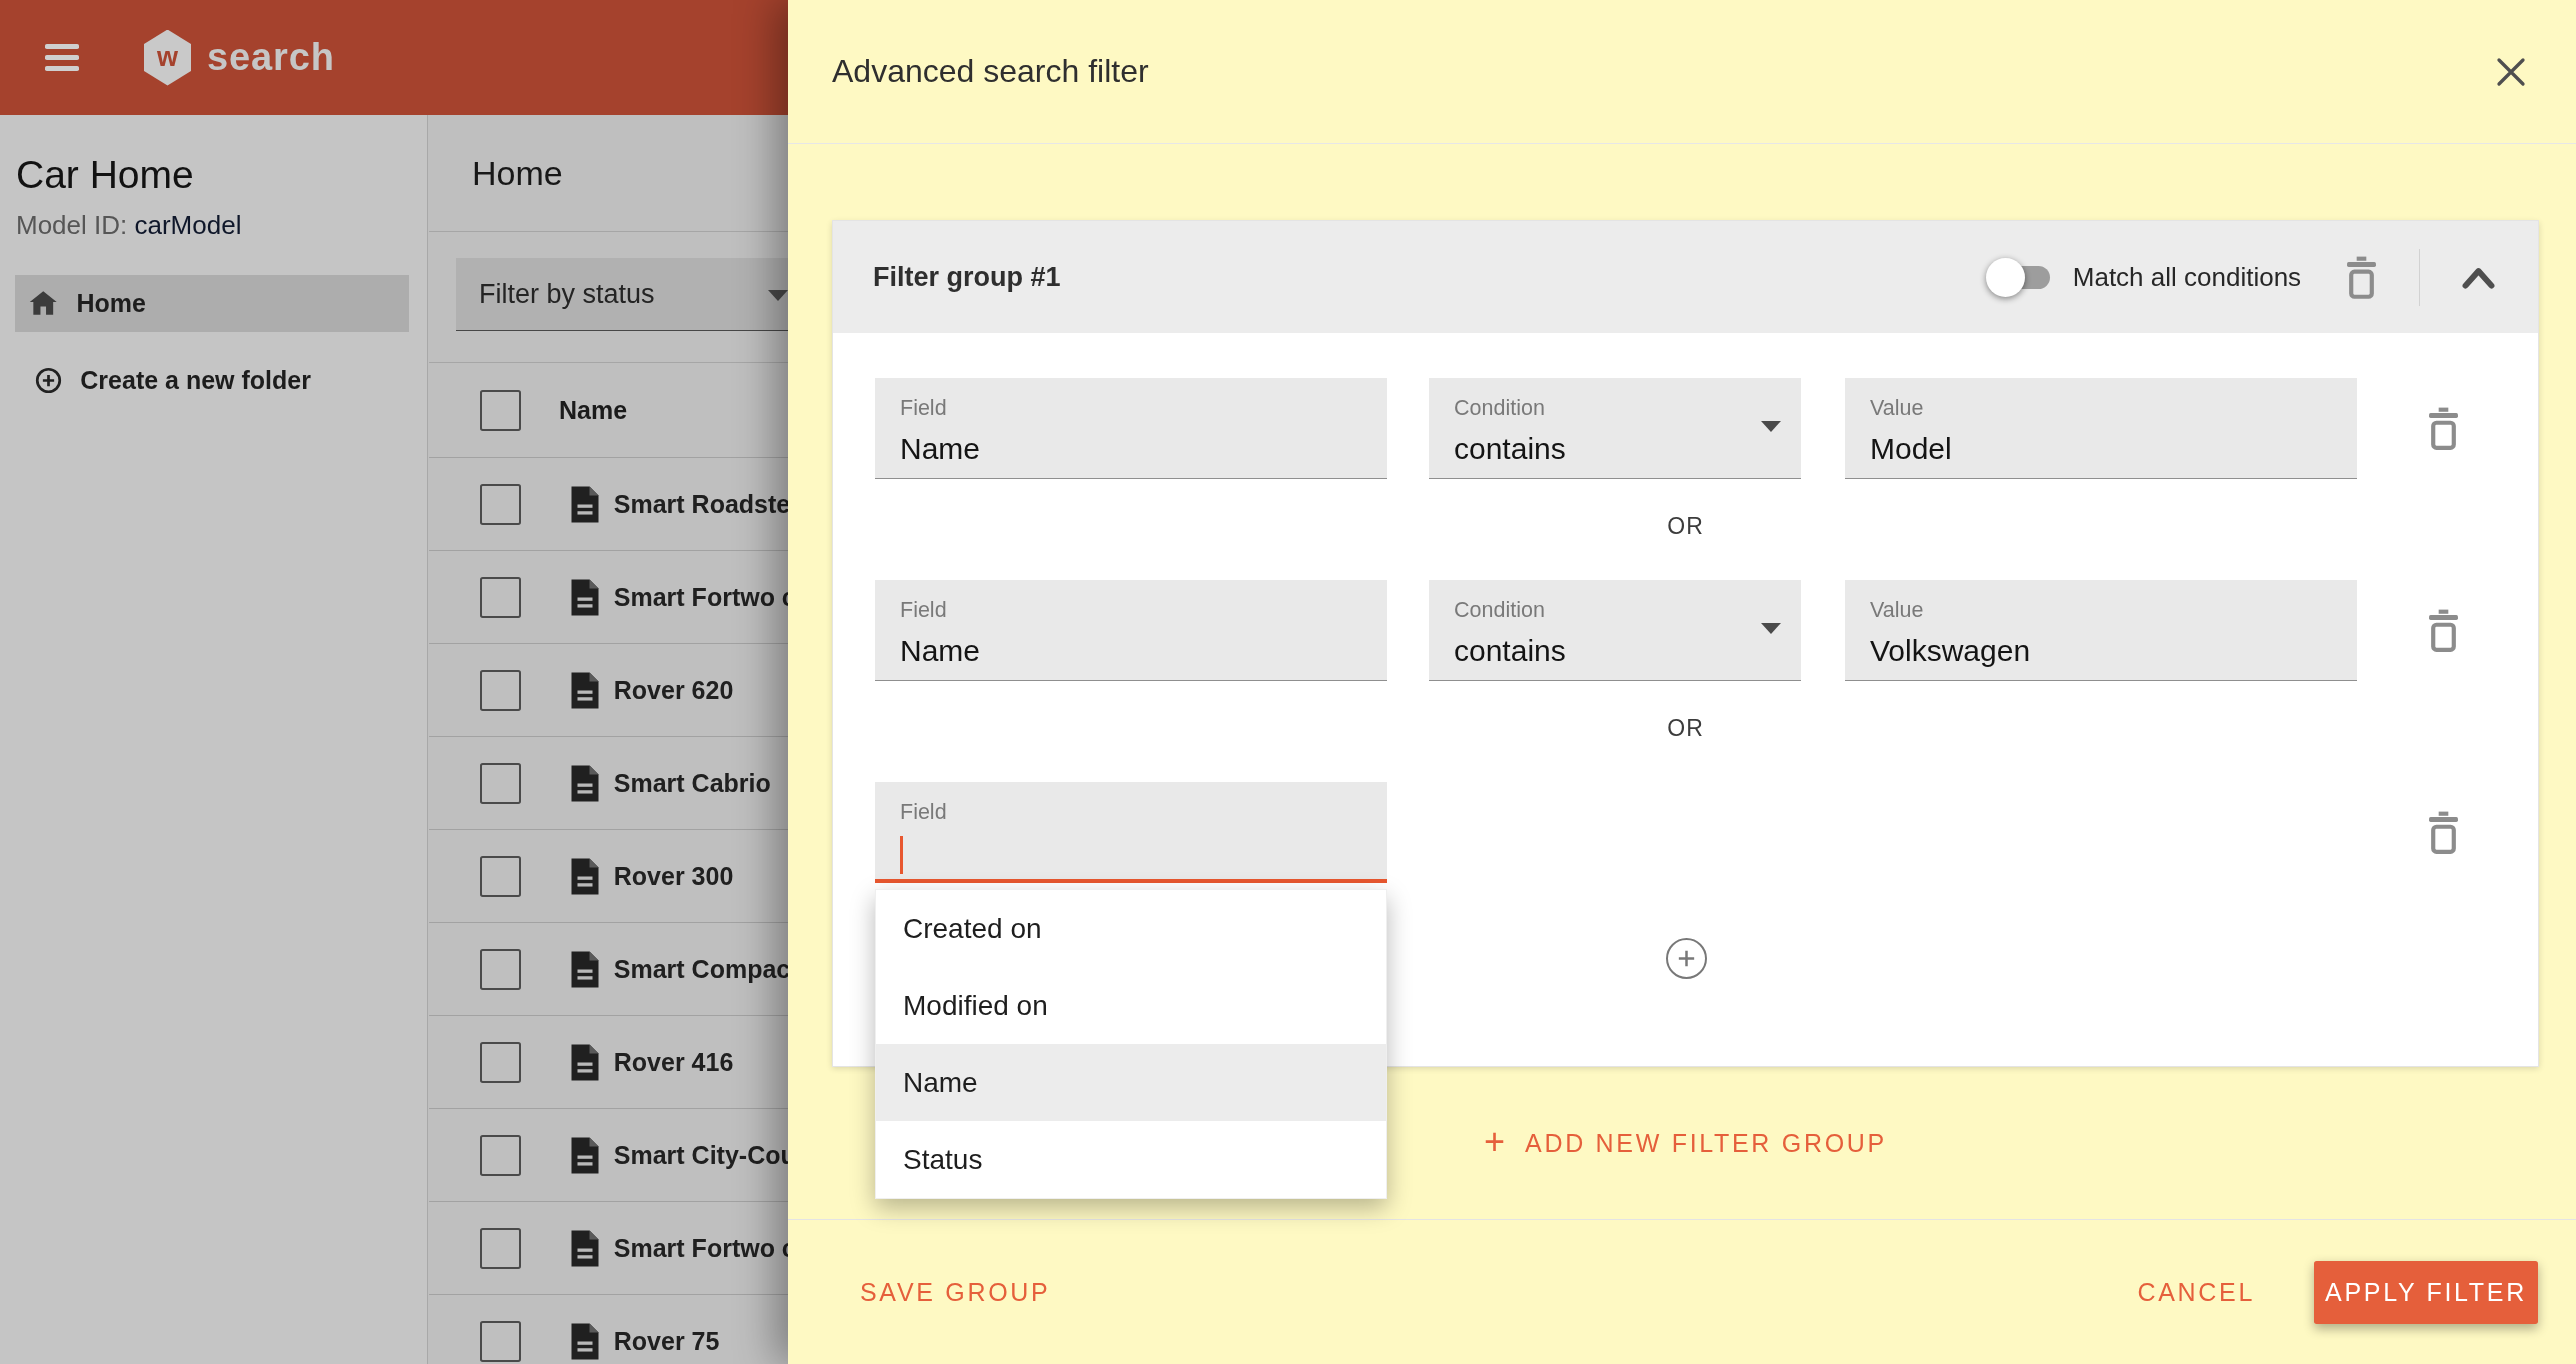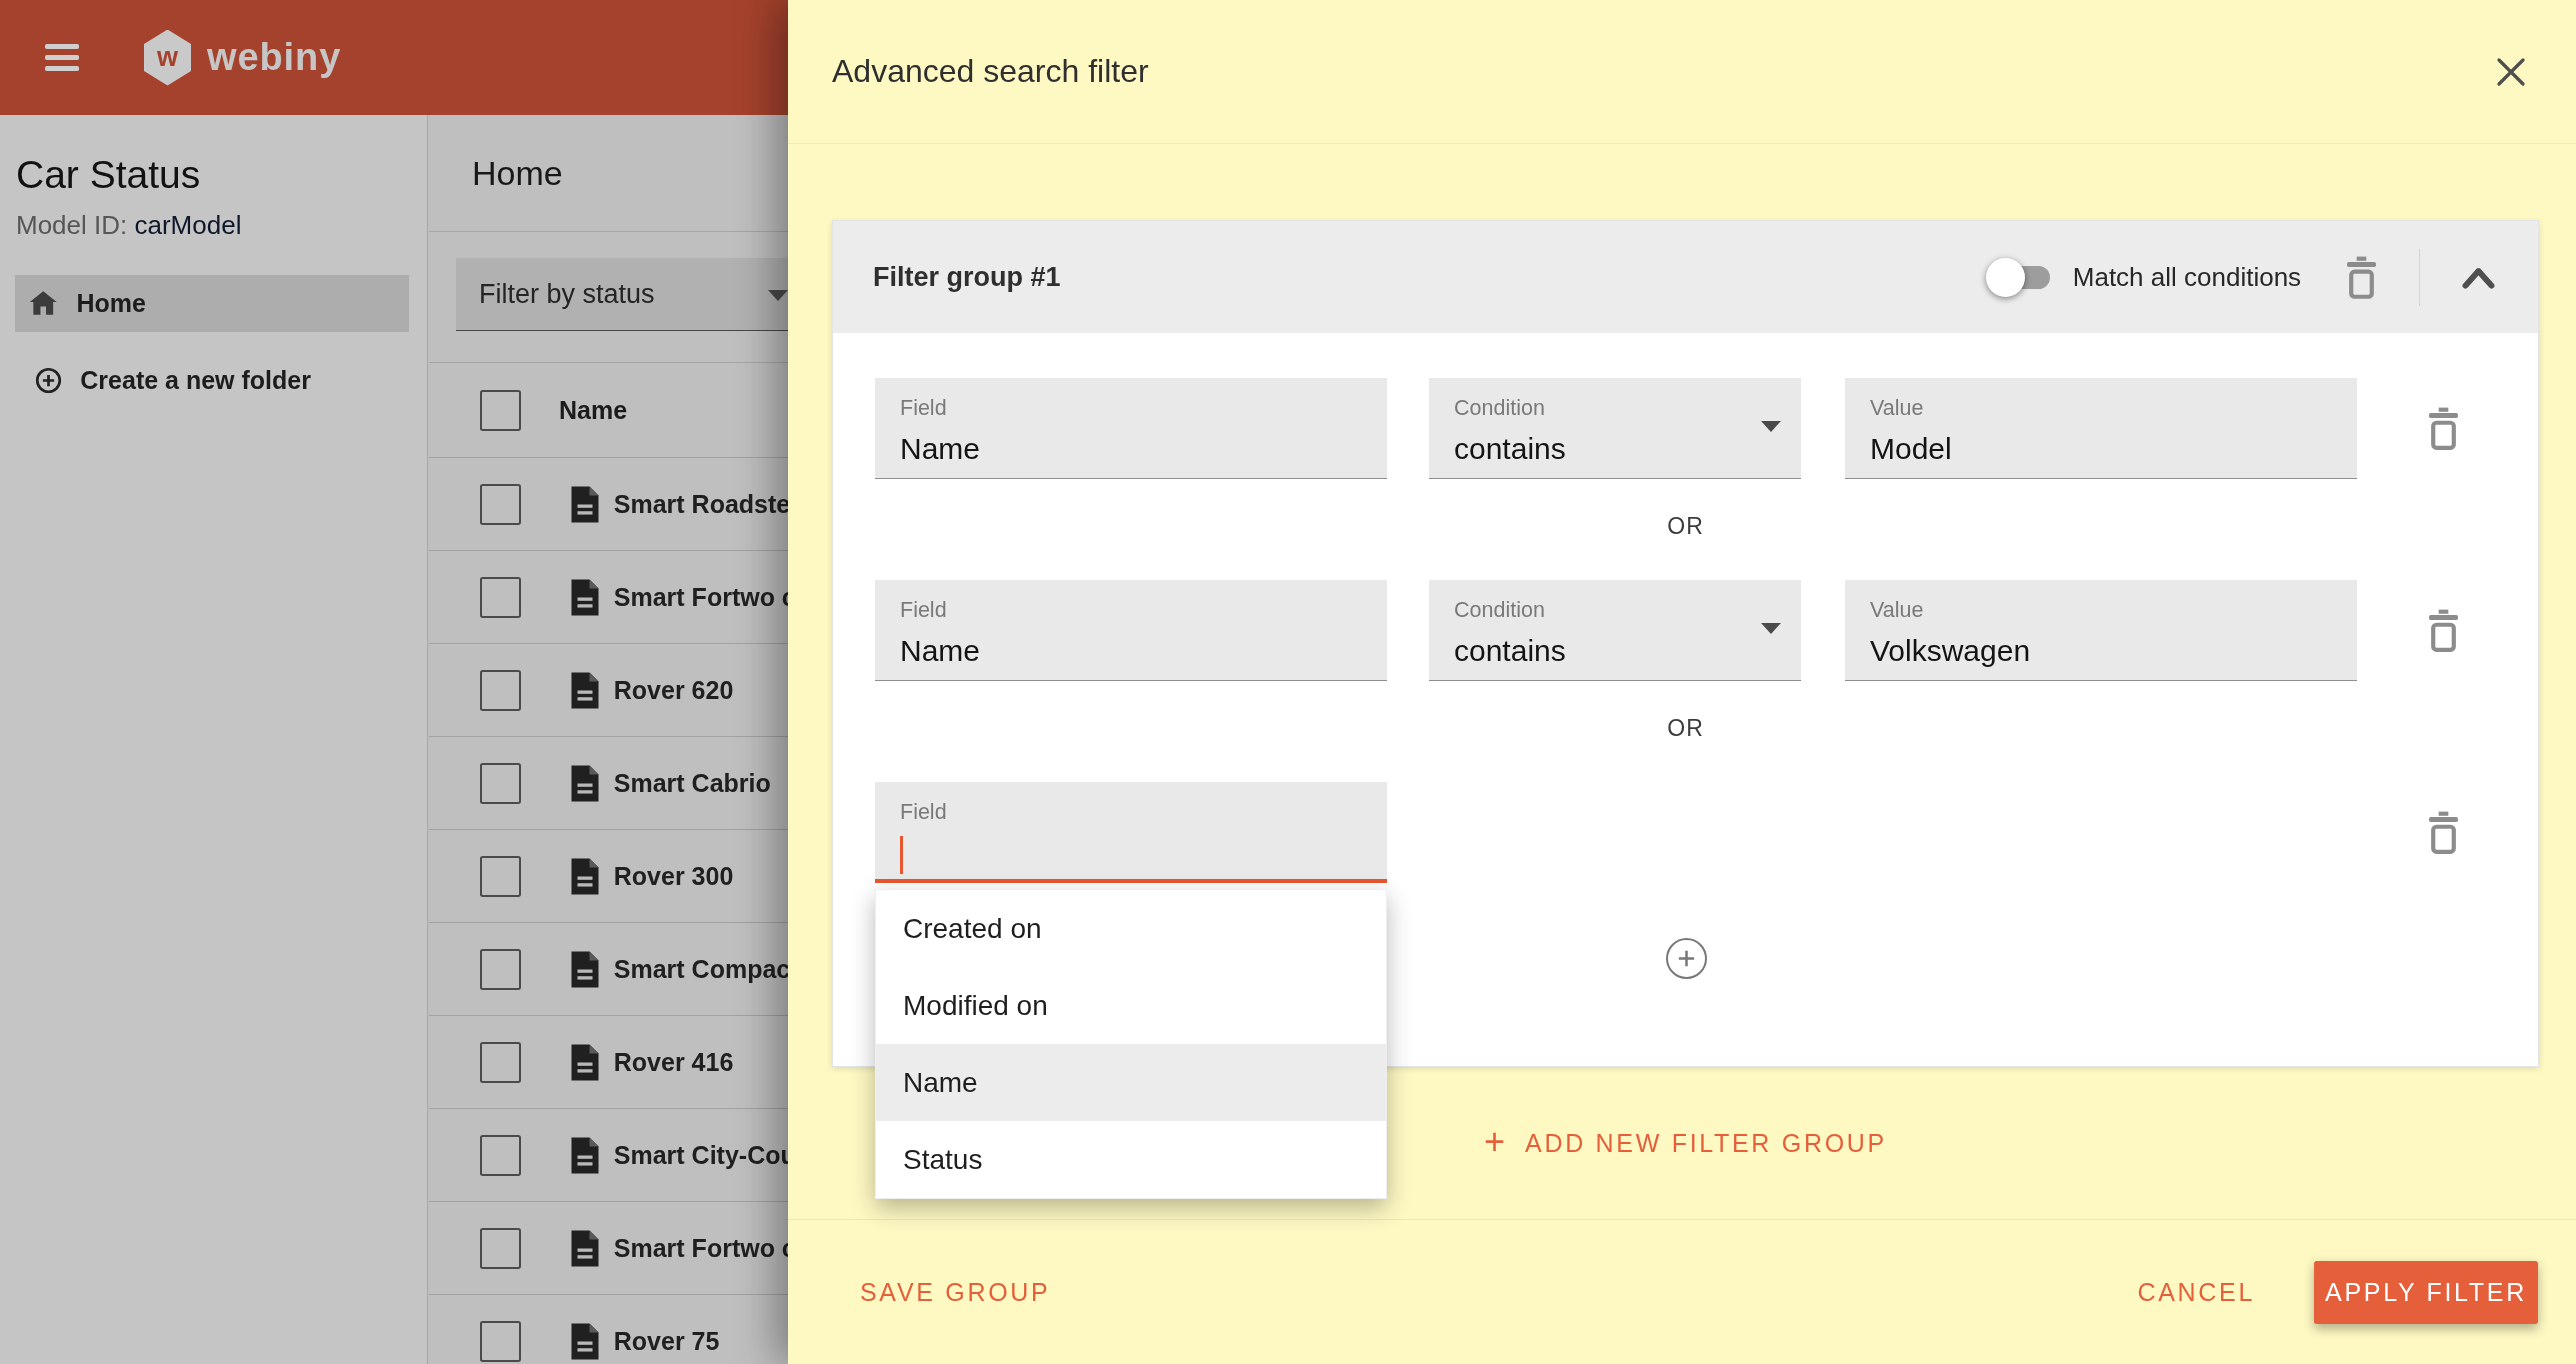--- a/index.html
+++ b/index.html
@@ -174,25 +174,25 @@
 
 <div class="page">
 
   <header class="topbar">
     <div class="hamburger">
         <div></div>
         <div></div>
         <div></div>
       </div>
     <div class="logo-hex">w</div>
-    <div class="wordmark">webiny</div>
+    <div class="wordmark">search</div>
   </header>
 
   <aside class="sidebar">
-    <div class="sb-title">Car Status</div>
+    <div class="sb-title">Car Home</div>
     <div class="sb-modelid">
       <span>Model ID:</span>
       <span class="mid-val">carModel</span>
     </div>
     <nav class="sb-nav">
       <div class="sb-item selected">
         <span class="sb-icon">
           <svg viewBox="0 0 24 24" width="100%" height="100%">
               <path d="M12 2.6 22.6 11h-2.8v10h-5.6v-6.4h-4.4V21H4.2V11H1.4Z" fill="currentColor"></path>
             </svg>

